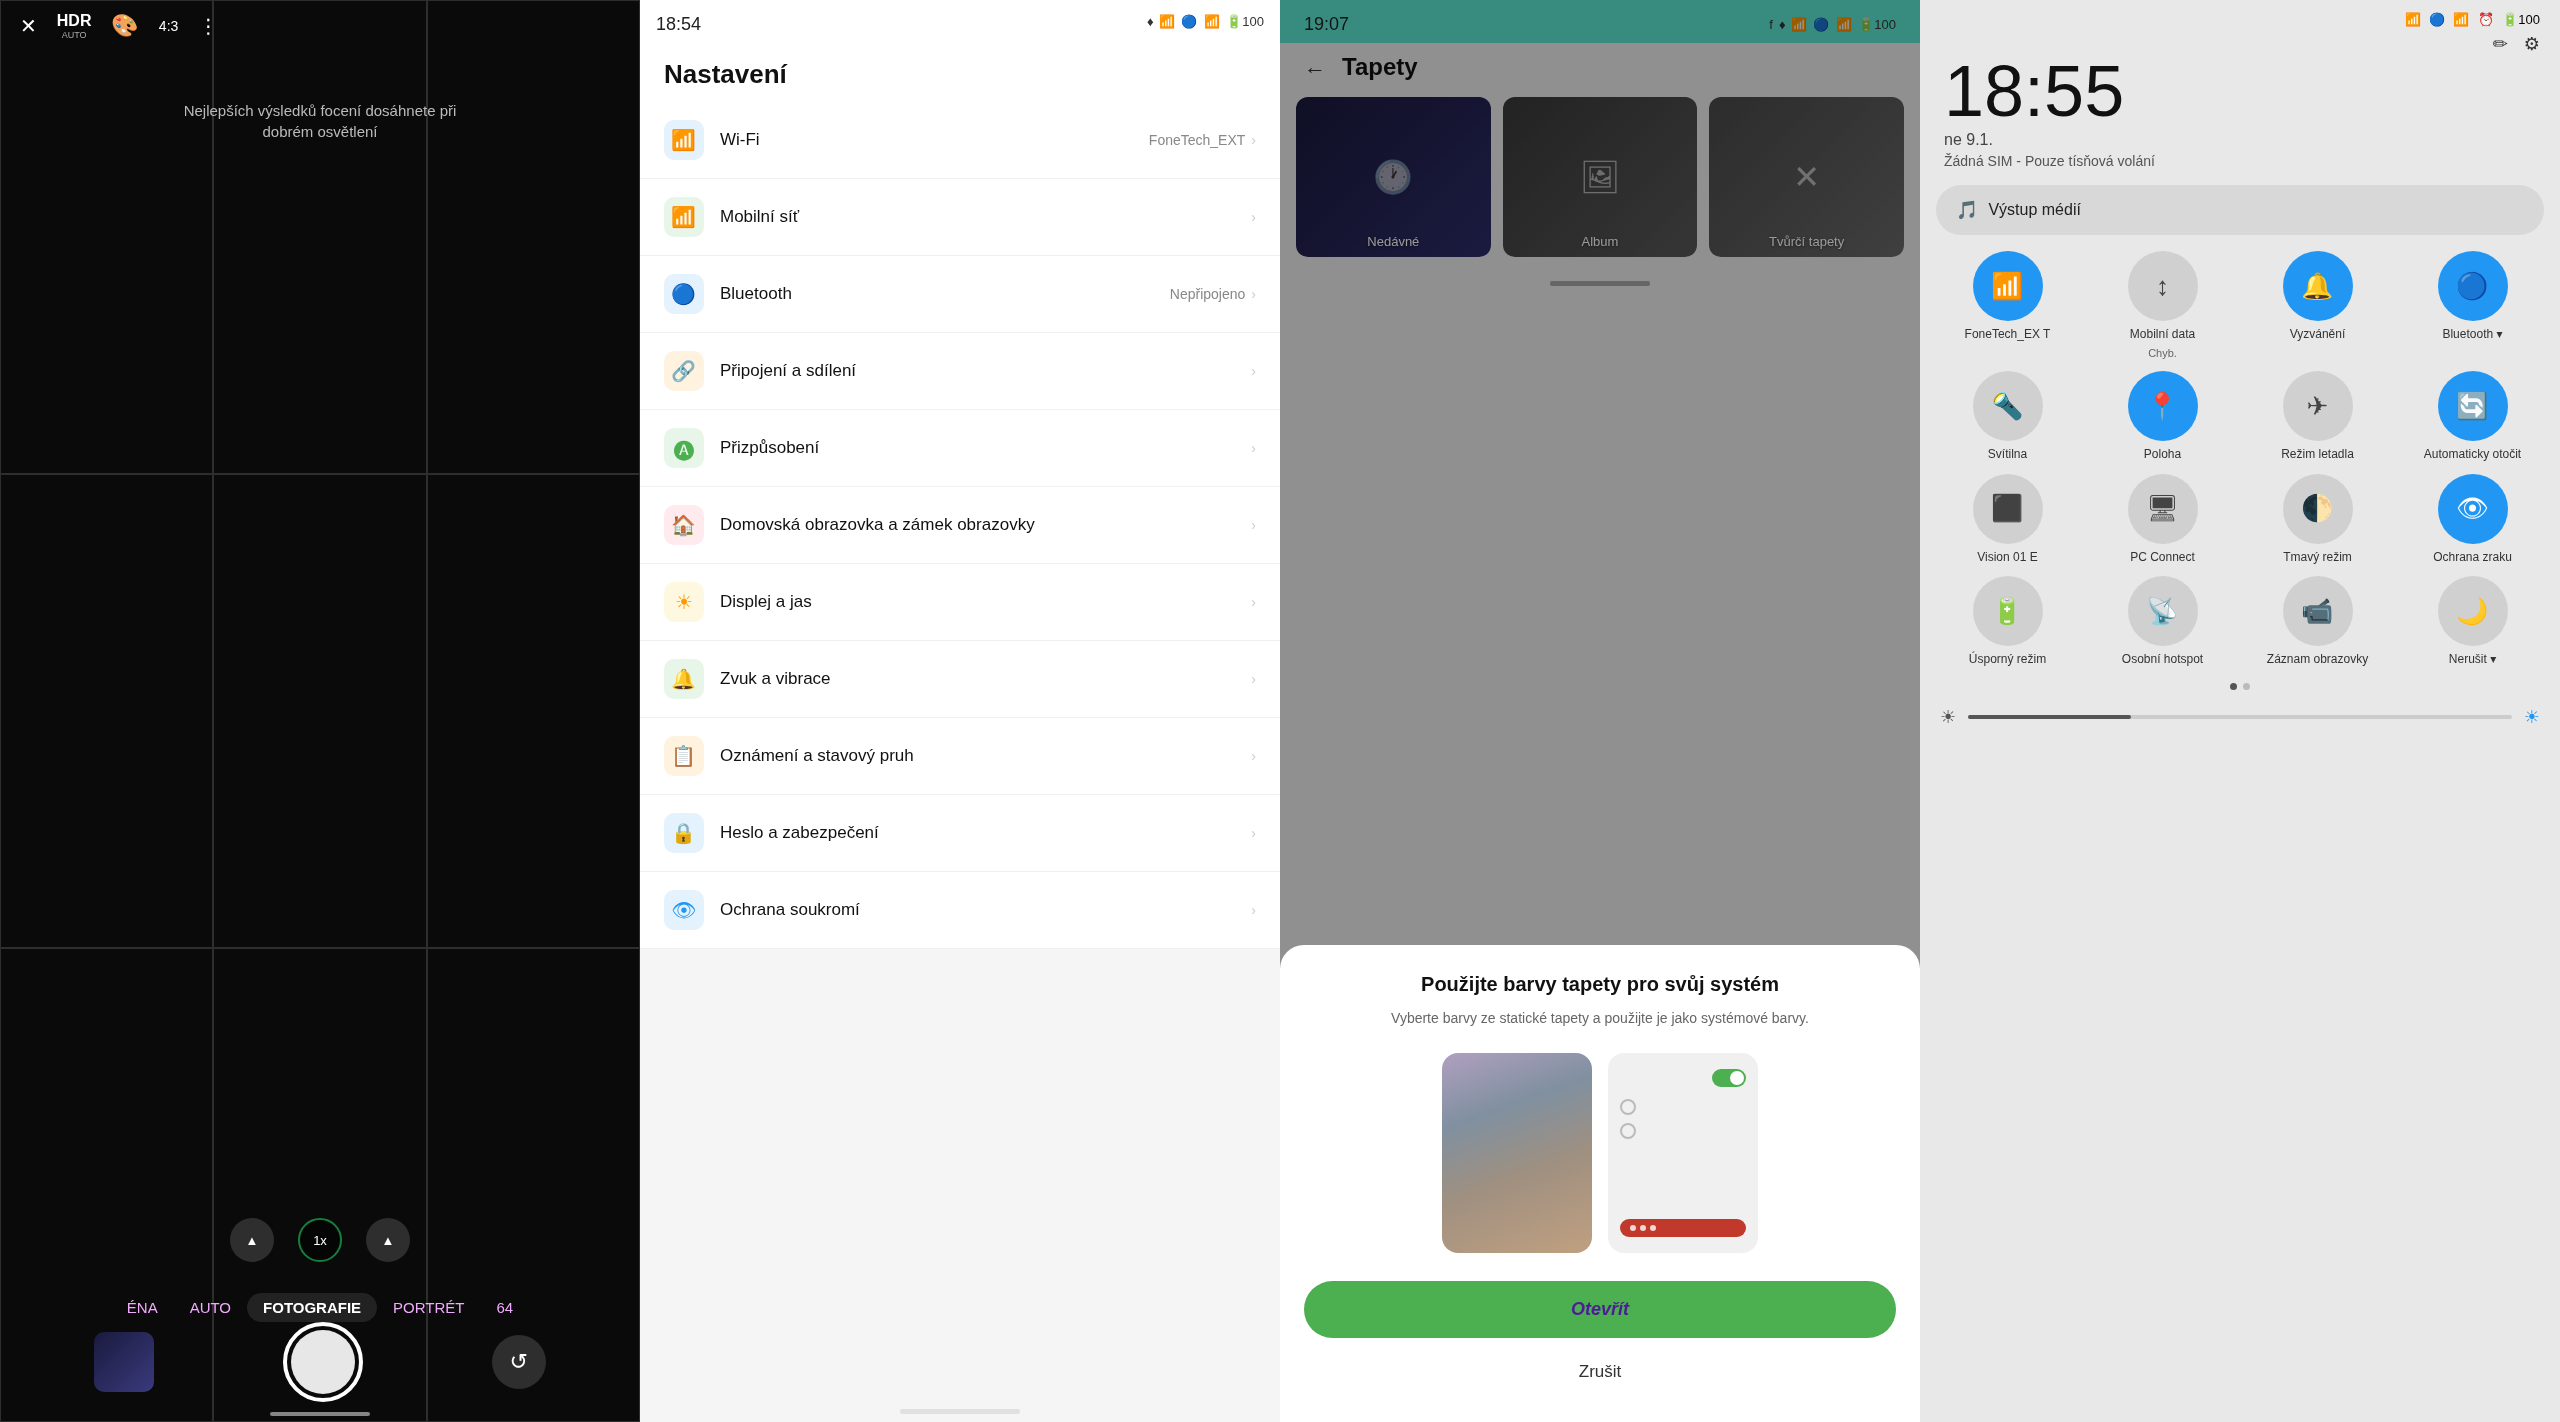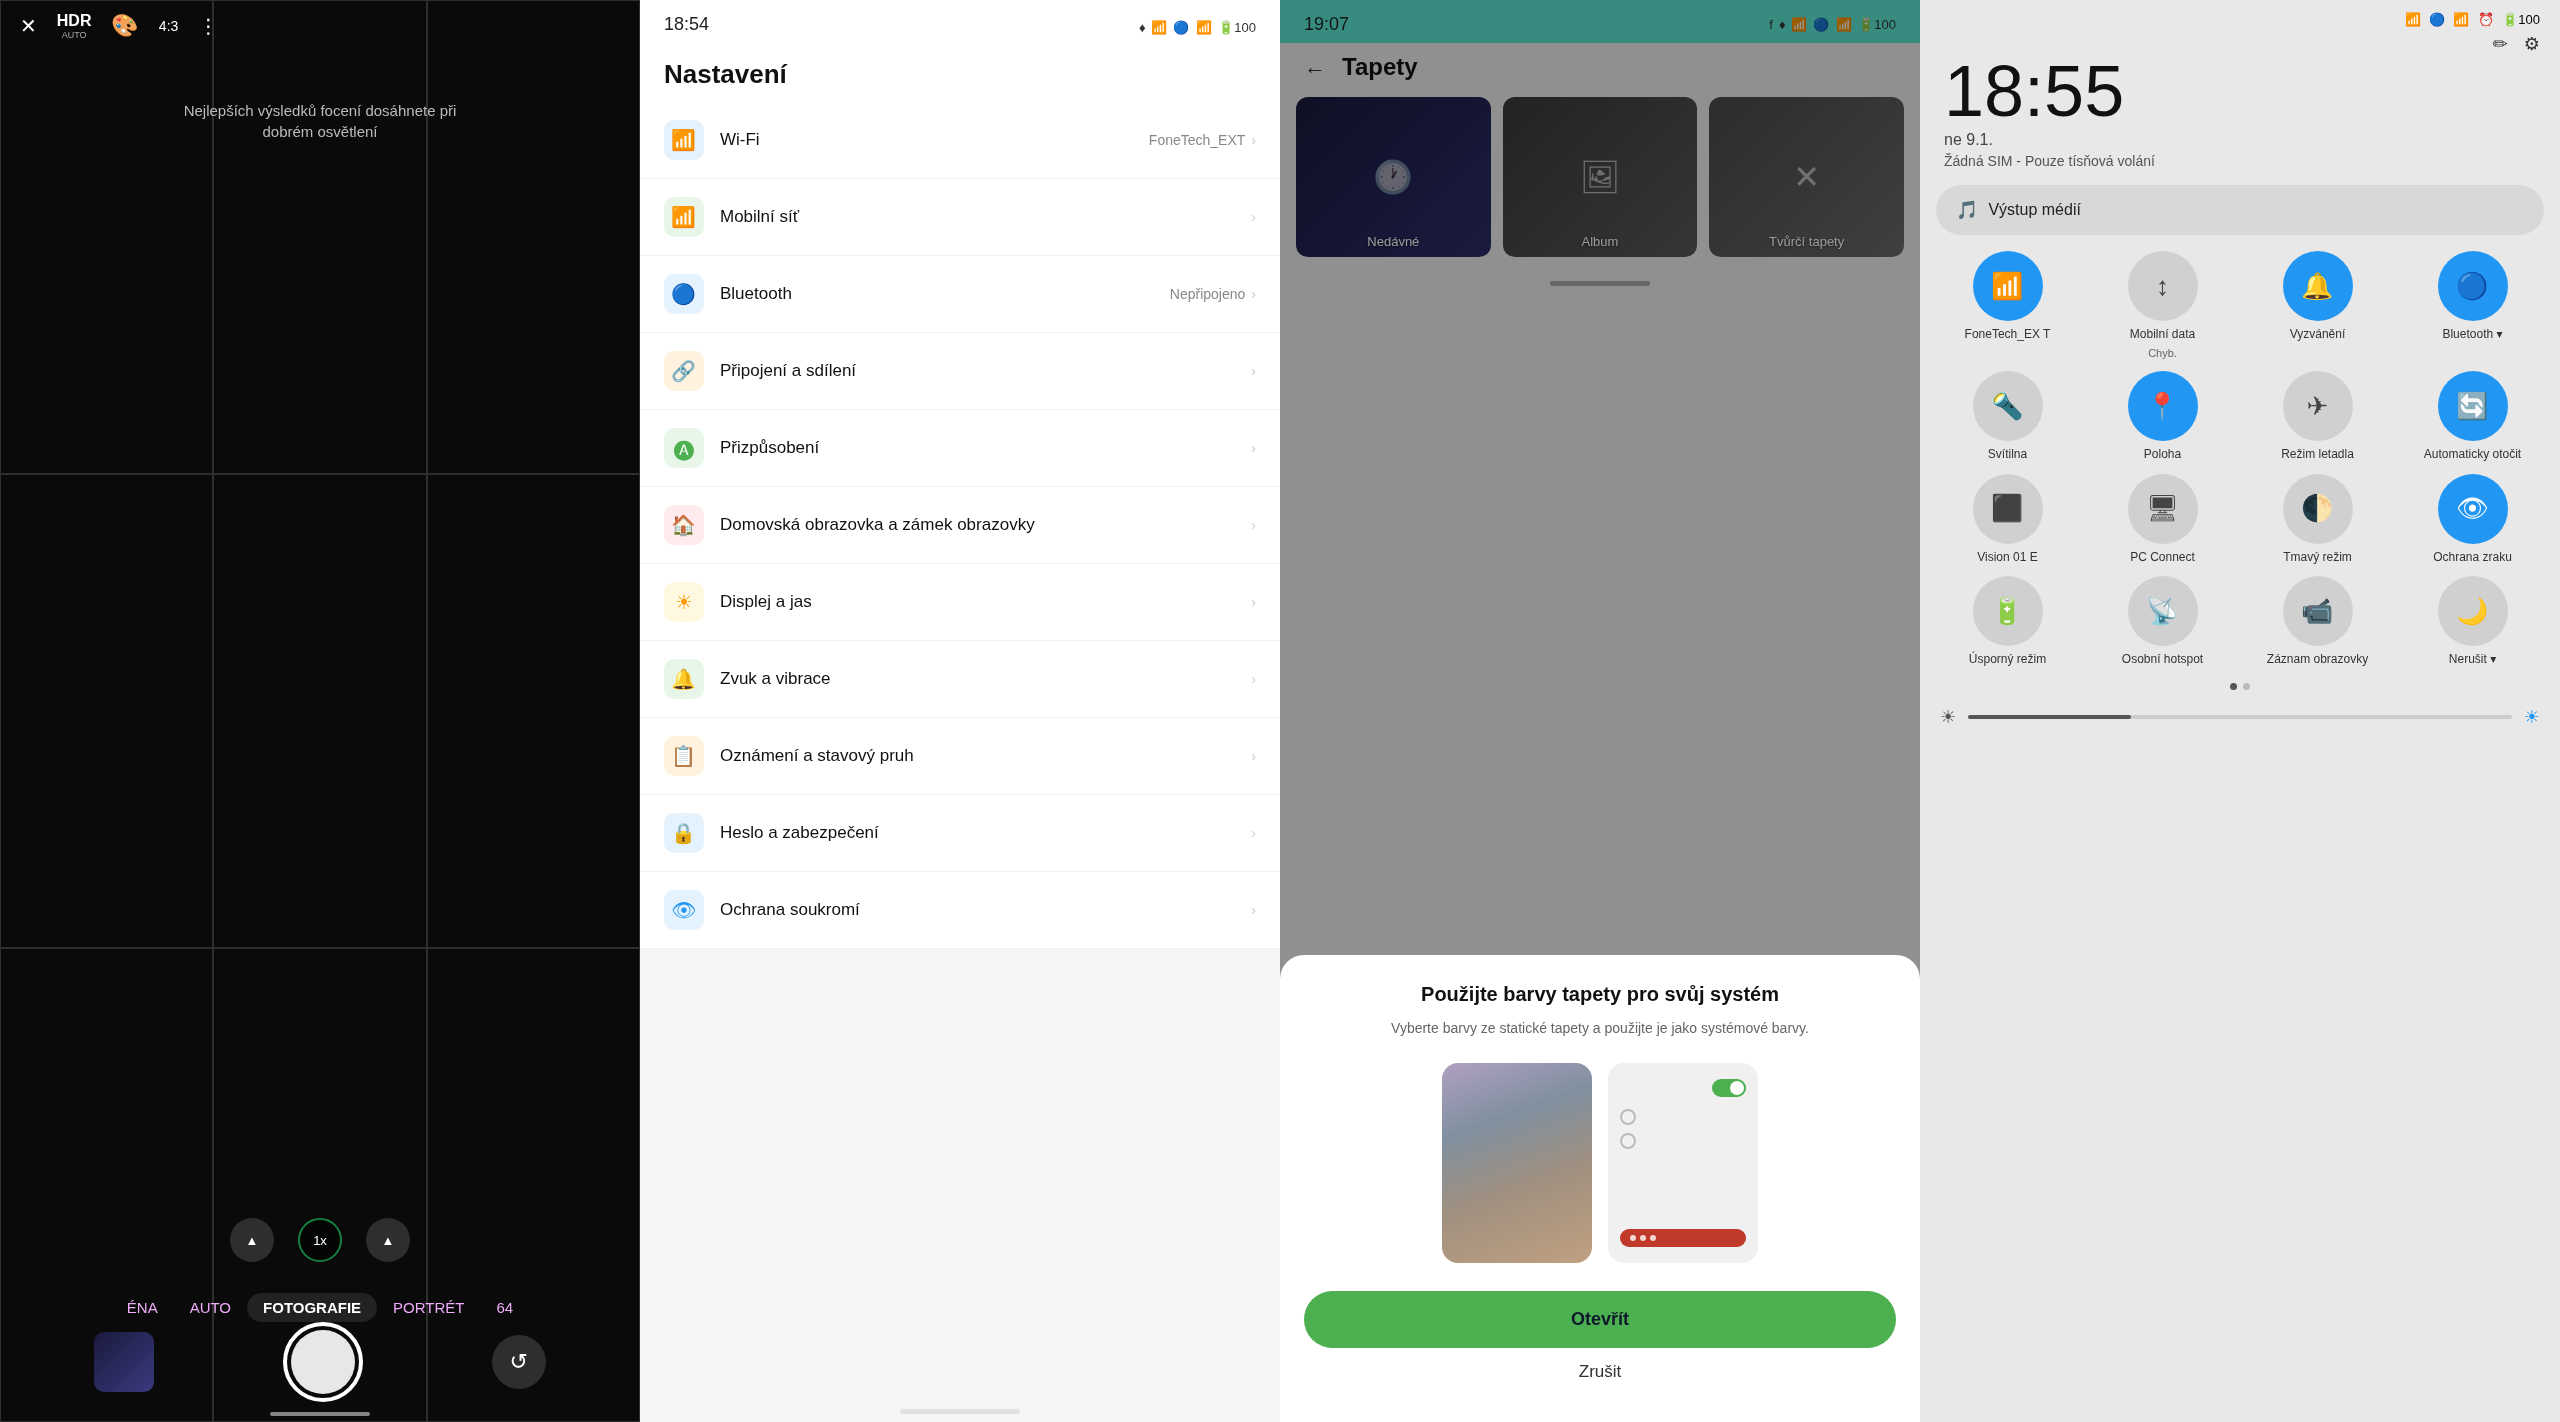--- a/index.html
+++ b/index.html
@@ -178,22 +178,22 @@
     .panel-settings {
       width: 640px;
       height: 1422px;
       background: #f5f5f5;
       display: flex;
       flex-direction: column;
     }
     .settings-status-bar {
       display: flex;
       justify-content: space-between;
-      align-items: flex-end;
-      padding: 14px 24px 8px;
+      align-items: flex-start;
+      padding: 14px 16px 8px;
       background: #fff;
     }
     .status-time {
       font-size: 18px;
       font-weight: 500;
       color: #222;
     }
     .status-icons {
       display: flex;
       gap: 6px;
@@ -413,29 +413,30 @@
       border: 2px solid #bbb;
     }
     .accent-dot {
       width: 6px;
       height: 6px;
       border-radius: 50%;
       background: rgba(255,255,255,0.8);
     }
     .dialog-open-btn {
       background: #4CAF50;
-      color: #0f172a;
+      color: #4c1d95;
       border: none;
       border-radius: 30px;
       width: 100%;
       padding: 18px;
       font-size: 18px;
       font-weight: 600;
-      margin-bottom: 14px;
+      margin-bottom: 24px;
       cursor: pointer;
+      font-style: italic;
     }
     .dialog-cancel {
       text-align: center;
       color: #333;
       font-size: 17px;
       cursor: pointer;
     }
     .wallpaper-bottom-bar {
       height: 5px;
       background: #aaa;

